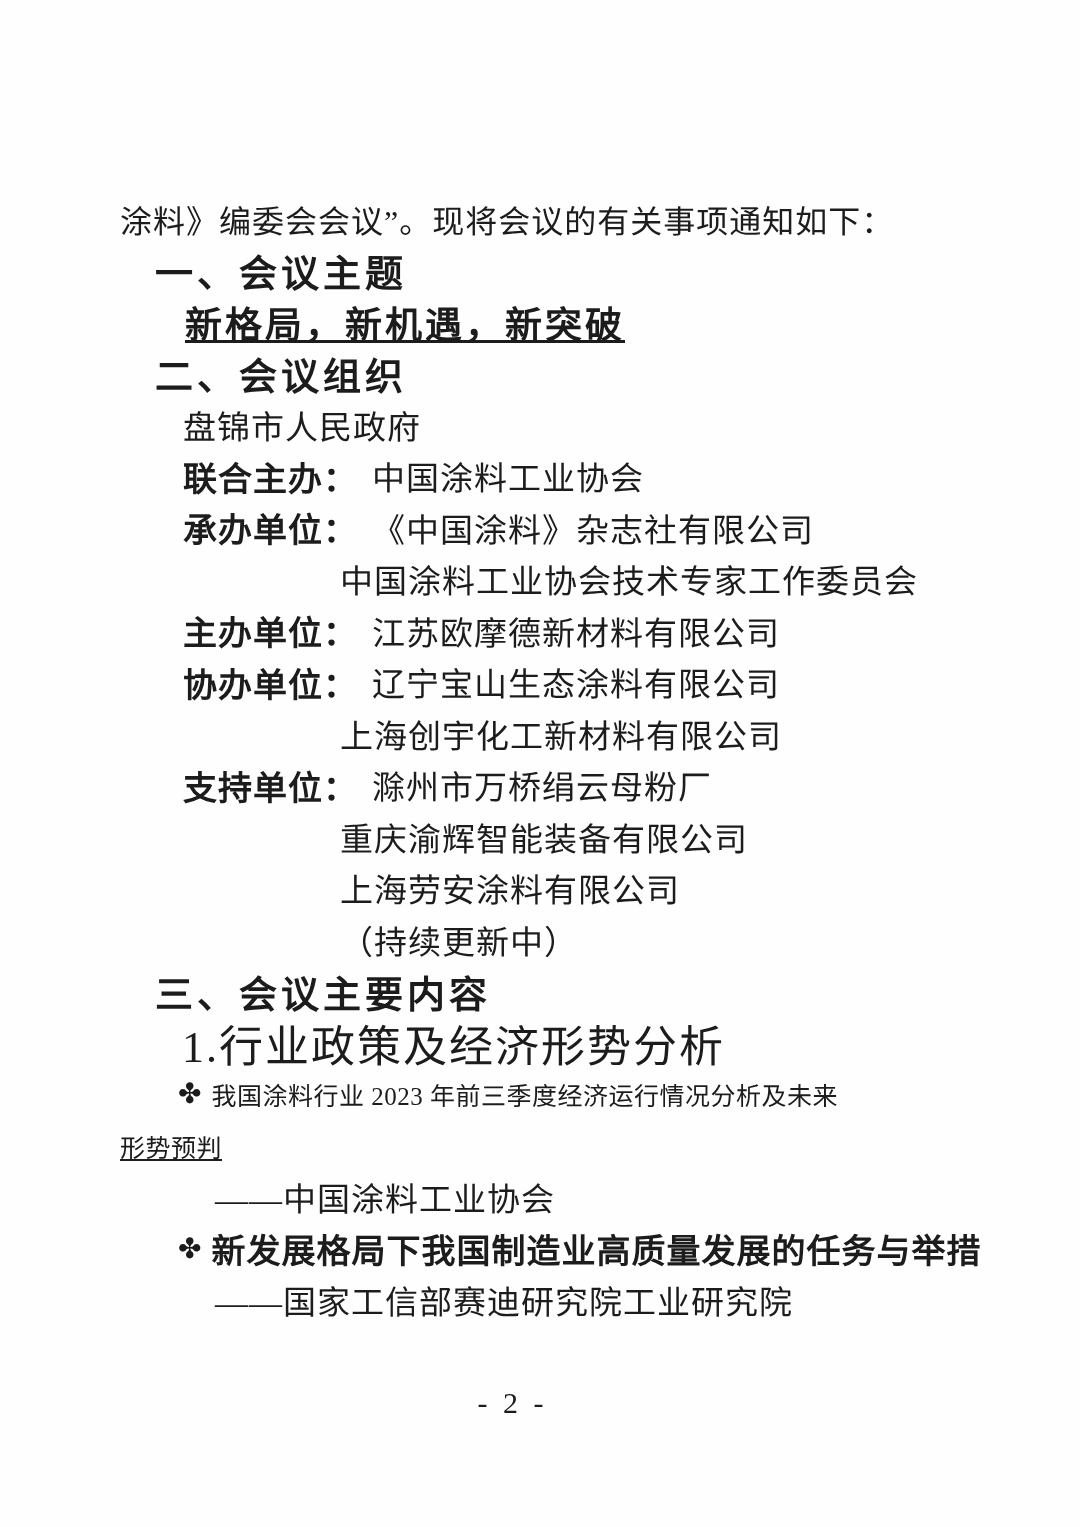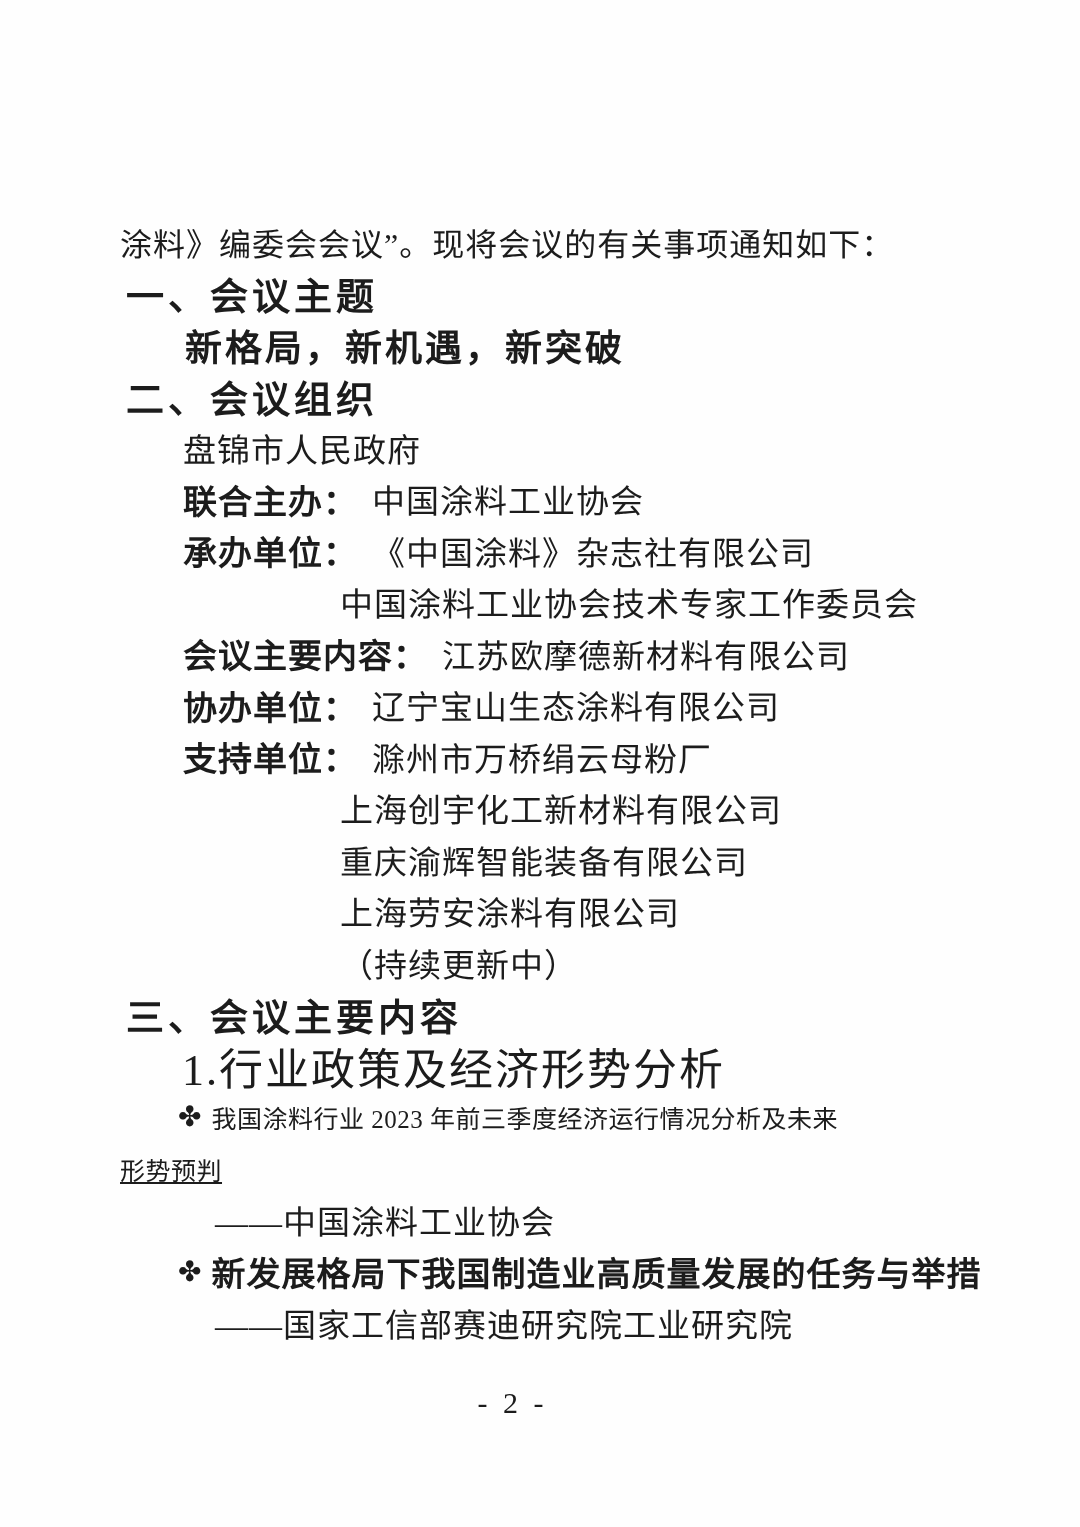--- a/index.html
+++ b/index.html
@@ -8,38 +8,39 @@
     width: 1080px;
     height: 1527px;
     margin: 0 auto;
     background: #fefefe;
     overflow: hidden;
     color: #1c1c1c;
     font-family: "Liberation Serif", "DejaVu Serif", serif;
   }
   .content {
     position: absolute;
-    top: 216px;
+    top: 193px;
     left: 120px;
     right: 0;
   }
   .row {
     height: 51.5px;
     display: flex;
     align-items: center;
     white-space: nowrap;
   }
   
   .t-body   { font-size: 32px; letter-spacing: 1px; }
   .t-heading{
     font-family: "Liberation Sans", "DejaVu Sans", sans-serif;
     font-size: 38px; font-weight: 600; letter-spacing: 4px;
     padding-left: 6px;
+    margin-left: 29px;
   }
-  .t-theme  { font-size: 37px; font-weight: bold; letter-spacing: 3px; padding-left: 65px; }
+  .t-theme  { font-size: 37px; font-weight: bold; letter-spacing: 3px; padding-left: 65px; text-decoration: underline; }
   .org-row  { padding-left: 63px; }
   .org-row.cont { padding-left: 220px; }
   .org-label{
     font-family: "Liberation Sans", "DejaVu Sans", sans-serif;
     font-size: 34px; font-weight: 600; letter-spacing: 1px;
     margin-right: 14px;
   }
   .org-value{ font-size: 33px; letter-spacing: 1px; }
   .t-topic  { font-size: 44px; font-weight: normal; letter-spacing: 2px; padding-left: 62px; }
   .bullet-row { padding-left: 58px; }
@@ -76,33 +77,33 @@
       <span class="org-value">中国涂料工业协会</span>
     </div>
     <div class="row org-row">
       <span class="org-label">承办单位：</span>
       <span class="org-value">《中国涂料》杂志社有限公司</span>
     </div>
     <div class="row org-row cont">
       <span class="org-value">中国涂料工业协会技术专家工作委员会</span>
     </div>
     <div class="row org-row">
-      <span class="org-label">会议主要内容：</span>
+      <span class="org-label">主办单位：</span>
       <span class="org-value">江苏欧摩德新材料有限公司</span>
     </div>
     <div class="row org-row">
       <span class="org-label">协办单位：</span>
       <span class="org-value">辽宁宝山生态涂料有限公司</span>
     </div>
+    <div class="row org-row cont">
+      <span class="org-value">上海创宇化工新材料有限公司</span>
+    </div>
     <div class="row org-row">
       <span class="org-label">支持单位：</span>
       <span class="org-value">滁州市万桥绢云母粉厂</span>
-    </div>
-    <div class="row org-row cont">
-      <span class="org-value">上海创宇化工新材料有限公司</span>
     </div>
     <div class="row org-row cont">
       <span class="org-value">重庆渝辉智能装备有限公司</span>
     </div>
     <div class="row org-row cont">
       <span class="org-value">上海劳安涂料有限公司</span>
     </div>
     <div class="row org-row cont">
       <span class="org-value">（持续更新中）</span>
     </div>

